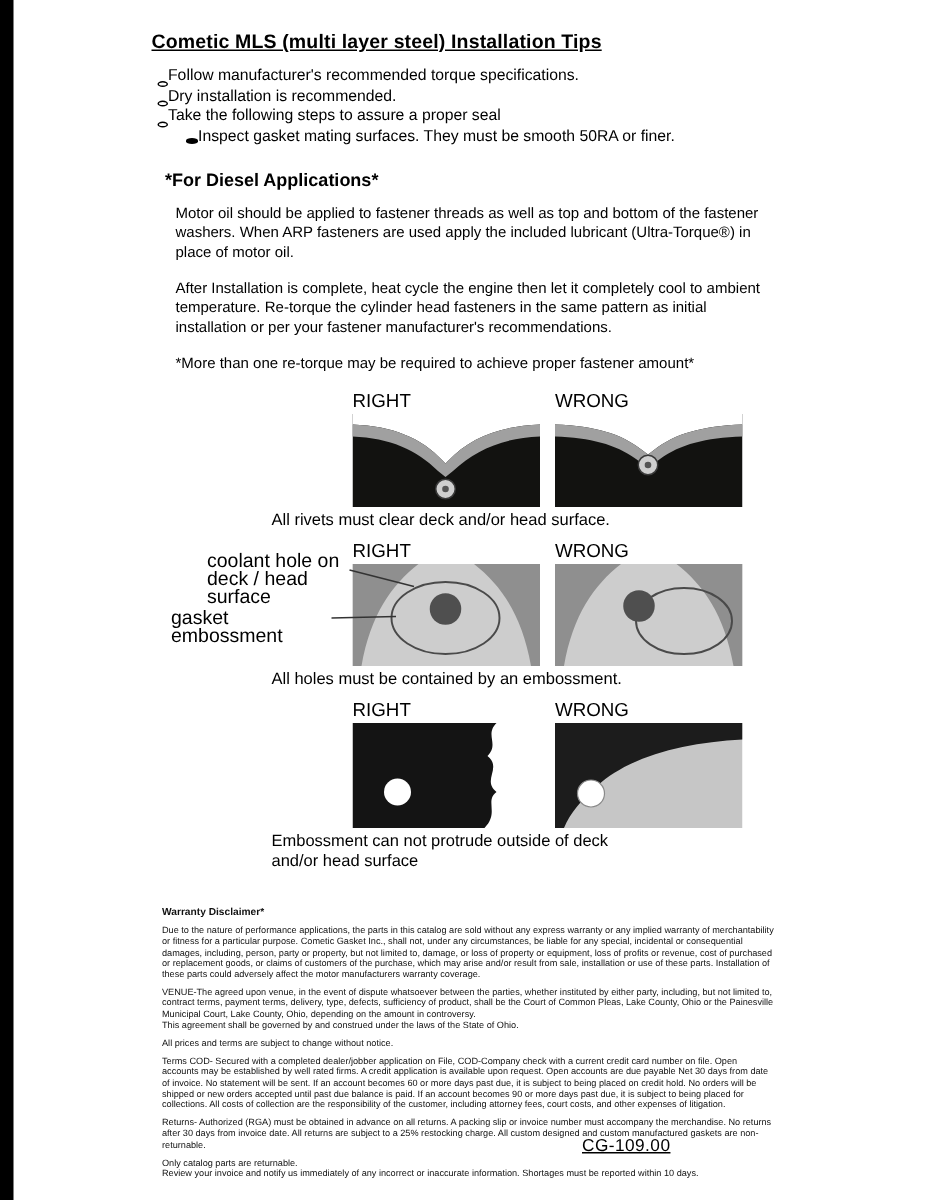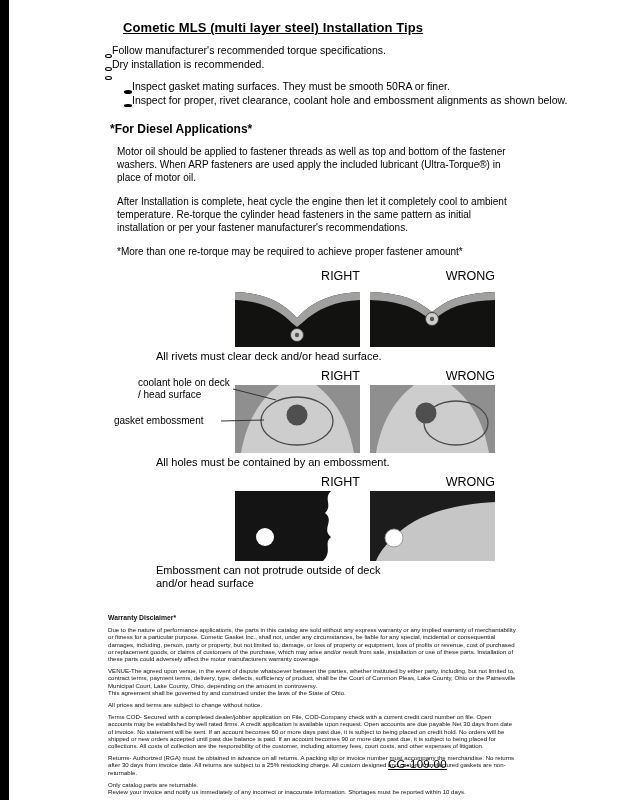--- a/index.html
+++ b/index.html
@@ -7,41 +7,41 @@
   body {
     background:#ffffff;
     font-family:"Liberation Sans", sans-serif;
     color:#000;
     position:relative;
     overflow:hidden;
   }
   .left-bar { position:absolute; left:0; top:0; width:9px; height:800px; background:#000; }
   .content { position:absolute; left:100px; top:20px; width:505px; }
 
-  .title { font-size:13px; font-weight:bold; text-decoration:underline; margin-left:23px; margin-bottom:9px; letter-spacing:0.1px; }
+  .title { font-size:13px; font-weight:bold; text-decoration:underline; margin-left:1px; margin-bottom:9px; letter-spacing:0.1px; }
 
   .bullets { margin-left:5px; font-size:10.5px; line-height:13.5px; }
   .b-item { display:flex; align-items:flex-end; }
   .b-glyph { flex:0 0 7px; margin-top:5px; width:4px; height:4px; border:1px solid #000; border-radius:50%; }
-  .sb-item { display:flex; align-items:flex-end; margin-left:19px; }
+  .sb-item { display:flex; align-items:center; margin-left:19px; }
   .sb-glyph { flex:0 0 8px; margin-top:5.5px; width:3.5px; height:3.5px; background:#000; border-radius:50%; }
 
   .diesel-head { font-size:12px; font-weight:bold; margin:15px 0 9px 10px; }
   .para { font-size:10px; line-height:13px; width:402px; margin-left:17px; margin-bottom:11px; }
 
   .diagrams { margin-top:4px; }
   .diag-row { position:relative; margin-bottom:6px; }
   .rw-head { display:flex; gap:10px; margin-left:135px; width:260px; height:16px; font-size:12.5px; }
-  .rw-head span { width:125px; text-align:right; }
+  .rw-head span { width:125px; text-align:left; }
   .panels { display:flex; gap:10px; margin-left:135px; }
   .panel { display:block; }
-  .caption { margin-left:56px; margin-top:3px; font-size:11px; line-height:13px; width:300px; }
+  .caption { margin-left:81px; margin-top:3px; font-size:11px; line-height:13px; width:300px; }
   .caption.narrow { width:248px; }
 
-  .ptr-label { position:absolute; font-size:10px; line-height:12px; }
+  .ptr-label { position:absolute; font-size:13px; line-height:12px; }
   .ptr-label.l1 { left:38px; top:8px; width:94px; }
   .ptr-label.l2 { left:14px; top:46px; width:106px; }
   .ptr-lines { position:absolute; left:0; top:0; width:260px; height:90px; pointer-events:none; }
 
   .warranty { margin:24px 0 0 8px; width:408px; font-size:6.1px; line-height:7.2px; color:#111; }
   .w-head { font-size:6.8px; font-weight:bold; margin-bottom:5px; }
   .w-p { margin-bottom:5px; }
   .w-p.tight { margin-bottom:0; }
 
   .footer { position:absolute; left:388px; top:758px; font-size:11.5px; letter-spacing:0.3px;text-decoration:underline; }
@@ -59,28 +59,25 @@
     <div class="b-item">
       <span class="b-glyph"></span>
       <span>Follow manufacturer's recommended torque specifications.</span>
     </div>
     <div class="b-item">
       <span class="b-glyph"></span>
       <span>Dry installation is recommended.</span>
     </div>
     <div class="b-item">
       <span class="b-glyph"></span>
+      <span>Take the following steps to assure a proper seal</span>
     </div>
     <div class="sb-item">
       <span class="sb-glyph"></span>
       <span>Inspect gasket mating surfaces.  They must be smooth 50RA or finer.</span>
-    </div>
-    <div class="sb-item">
-      <span class="sb-glyph"></span>
-      <span>Inspect for proper, rivet clearance, coolant hole and embossment alignments as shown below.</span>
     </div>
   </div>
 
   <div class="diesel-head">*For Diesel Applications*</div>
   <div class="para">Motor oil should be applied to fastener threads as well as top and bottom of the fastener washers. When ARP fasteners are used apply the included lubricant (Ultra-Torque®) in place of motor oil.</div>
   <div class="para">After Installation is complete, heat cycle the engine then let it completely cool to ambient temperature. Re-torque the cylinder head fasteners in the same pattern as initial installation or per your fastener manufacturer's recommendations.</div>
   <div class="para">*More than one re-torque may be required to achieve proper fastener amount*</div>
 
   <div class="diagrams">
 

